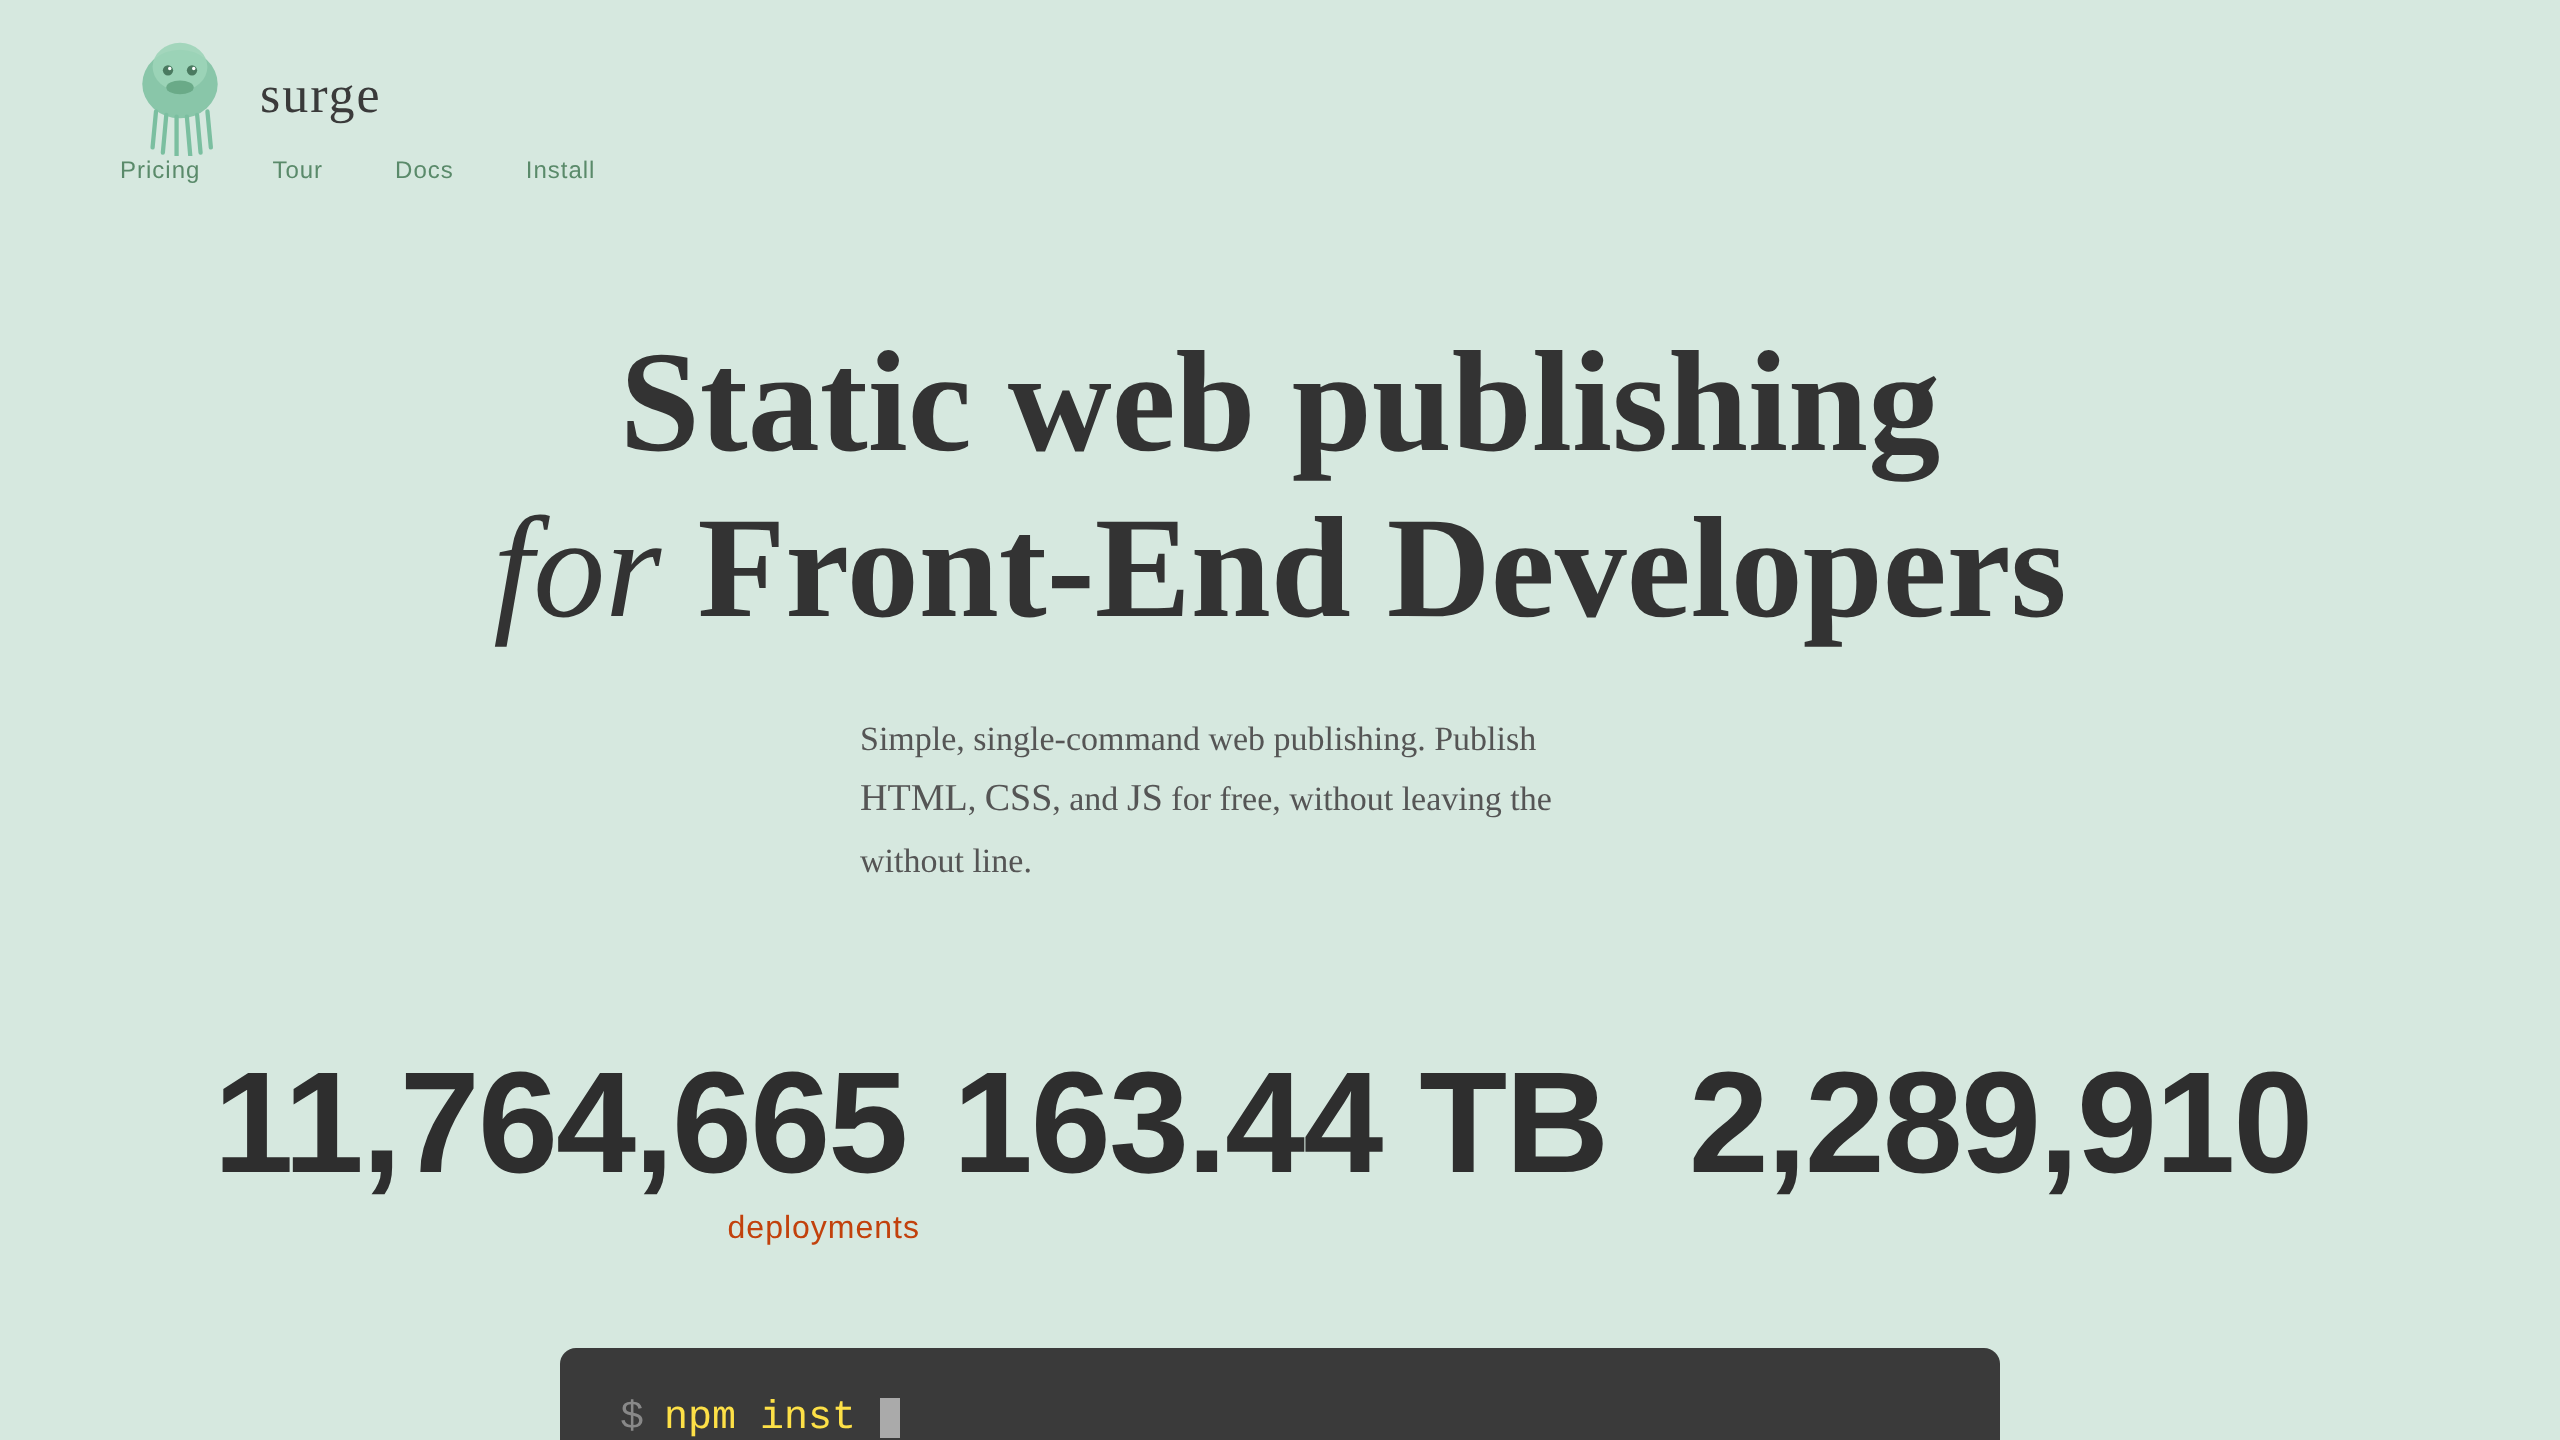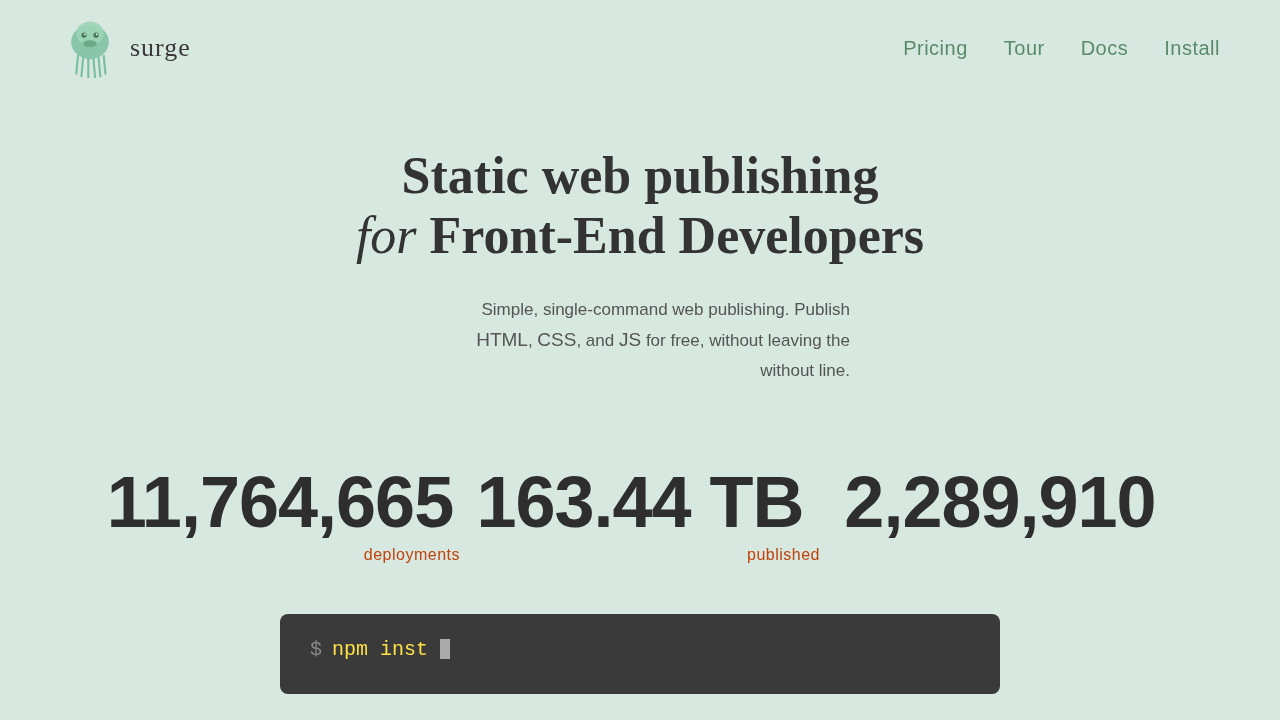--- a/index.html
+++ b/index.html
@@ -14,20 +14,21 @@
       min-height: 720px;
       width: 1280px;
       overflow-x: hidden;
     }
 
     
     header {
       display: flex;
       justify-content: space-between;
       padding: 18px 60px 18px 60px;
+      flex-direction: column;
     }
 
     .logo-area {
       display: flex;
       align-items: center;
       gap: 10px;
     }
 
     .logo-icon {
       width: 60px;
@@ -44,55 +45,55 @@
 
     nav {
       display: flex;
       gap: 36px;
       align-items: center;
     }
 
     nav a {
       text-decoration: none;
       font-family: Arial, sans-serif;
-      font-size: 20px;
+      font-size: 12px;
       color: #5a8a6a;
       letter-spacing: 0.5px;
     }
 
     
     .hero {
       text-align: center;
       padding: 50px 20px 30px 20px;
     }
 
     .hero h1 {
-      font-size: 52px;
+      font-size: 72px;
       color: #333;
       font-weight: bold;
       line-height: 1.15;
       font-family: Georgia, serif;
       text-align: center;
     }
 
     .hero h1 .for-italic {
       font-style: italic;
       font-weight: normal;
     }
 
     .hero-subtitle {
       margin-top: 30px;
-      font-family: Liberation Sans, sans-serif;
+      font-family: Liberation Serif, serif;
       font-size: 17px;
       color: #555;
       line-height: 1.7;
       max-width: 420px;
       margin-left: auto;
       margin-right: auto;
-      text-align: right;
+      text-align: left;
     }
 
     .hero-subtitle .small-caps {
       font-variant: small-caps;
       font-size: 19px;
     }
 
     
     .stats {
       display: flex;
@@ -220,21 +221,20 @@
   </p>
 </section>
 
 <div class="stats">
   <div class="stat-item">
     <div class="stat-number">11,764,665</div>
     <div class="stat-label">deployments</div>
   </div>
   <div class="stat-item">
     <div class="stat-number">163.44 TB</div>
-    <div class="stat-label">published</div>
   </div>
   <div class="stat-item">
     <div class="stat-number">2,289,910</div>
   </div>
 </div>
 
 <div class="terminal-container">
   <div class="terminal-line">
     <span class="terminal-prompt">$</span>
     <span class="terminal-command">npm inst</span>

